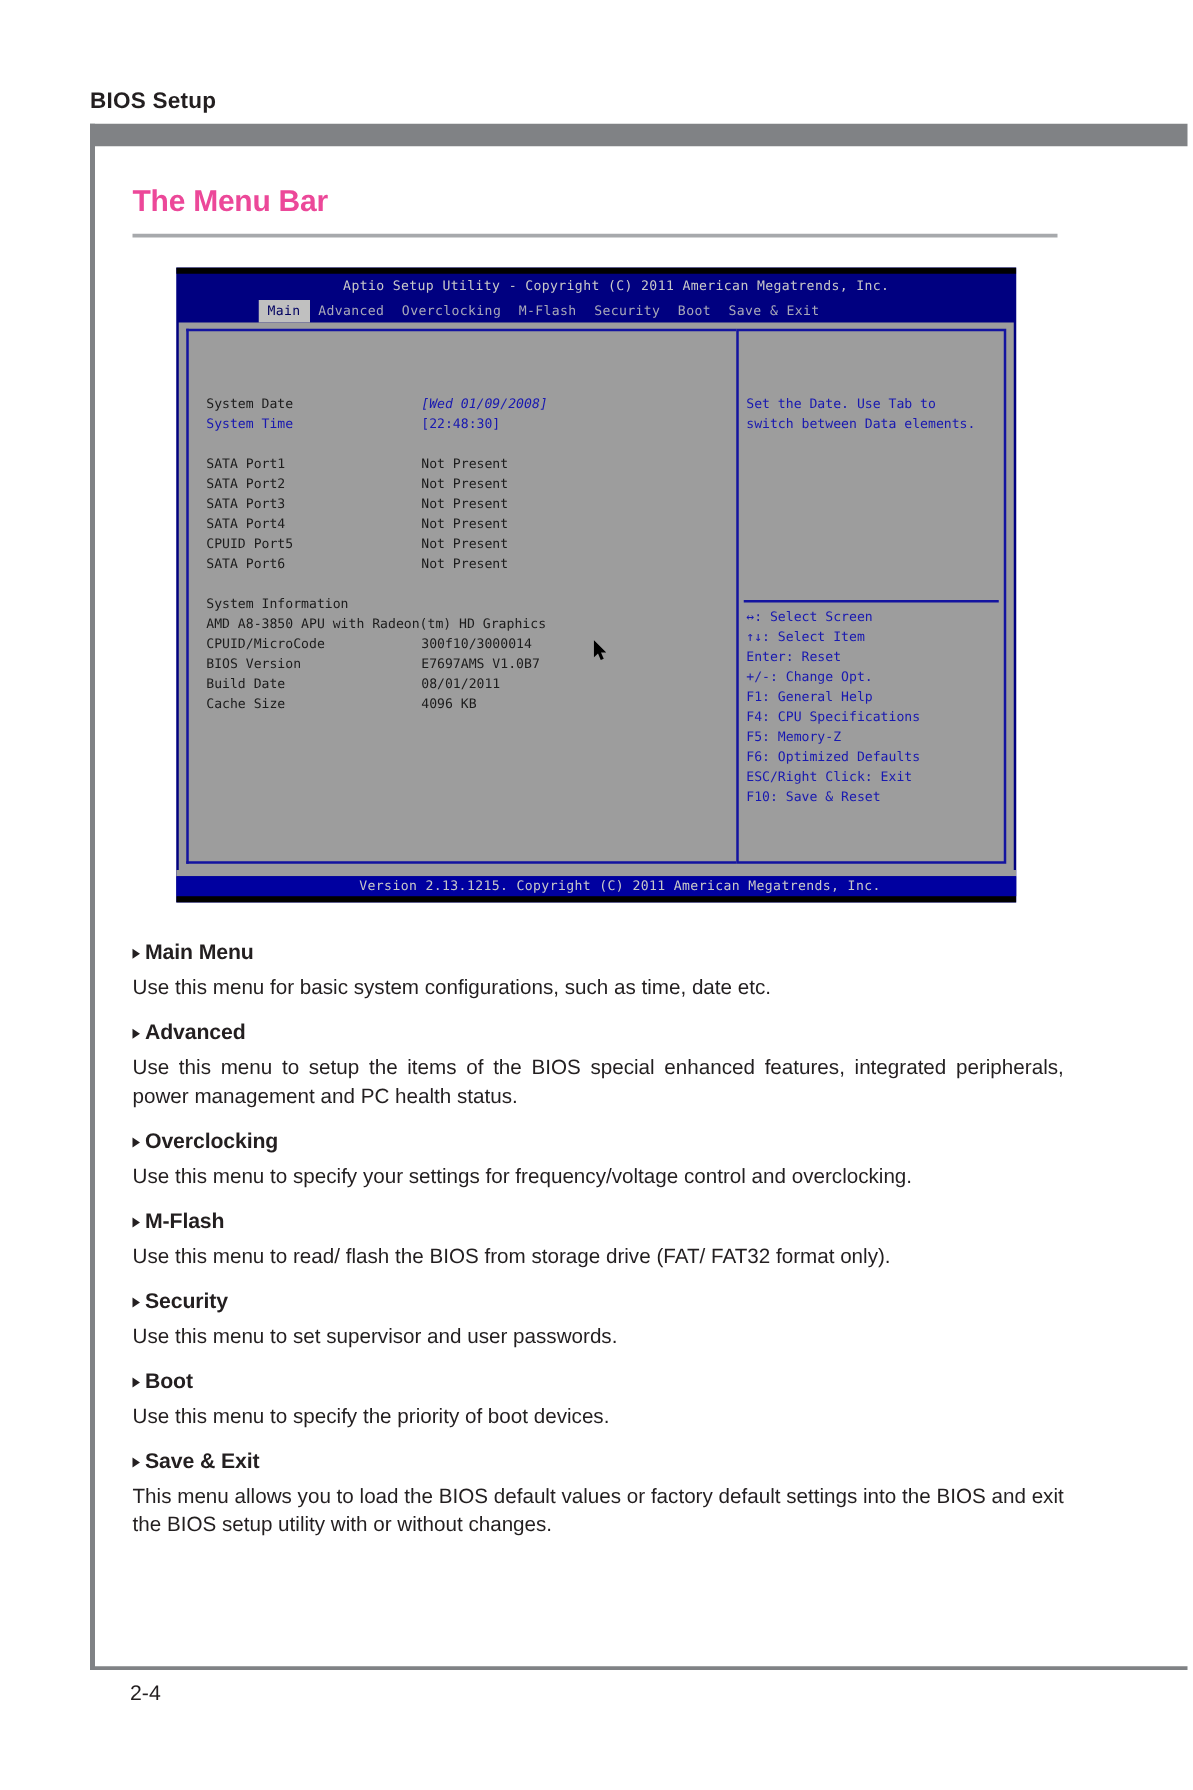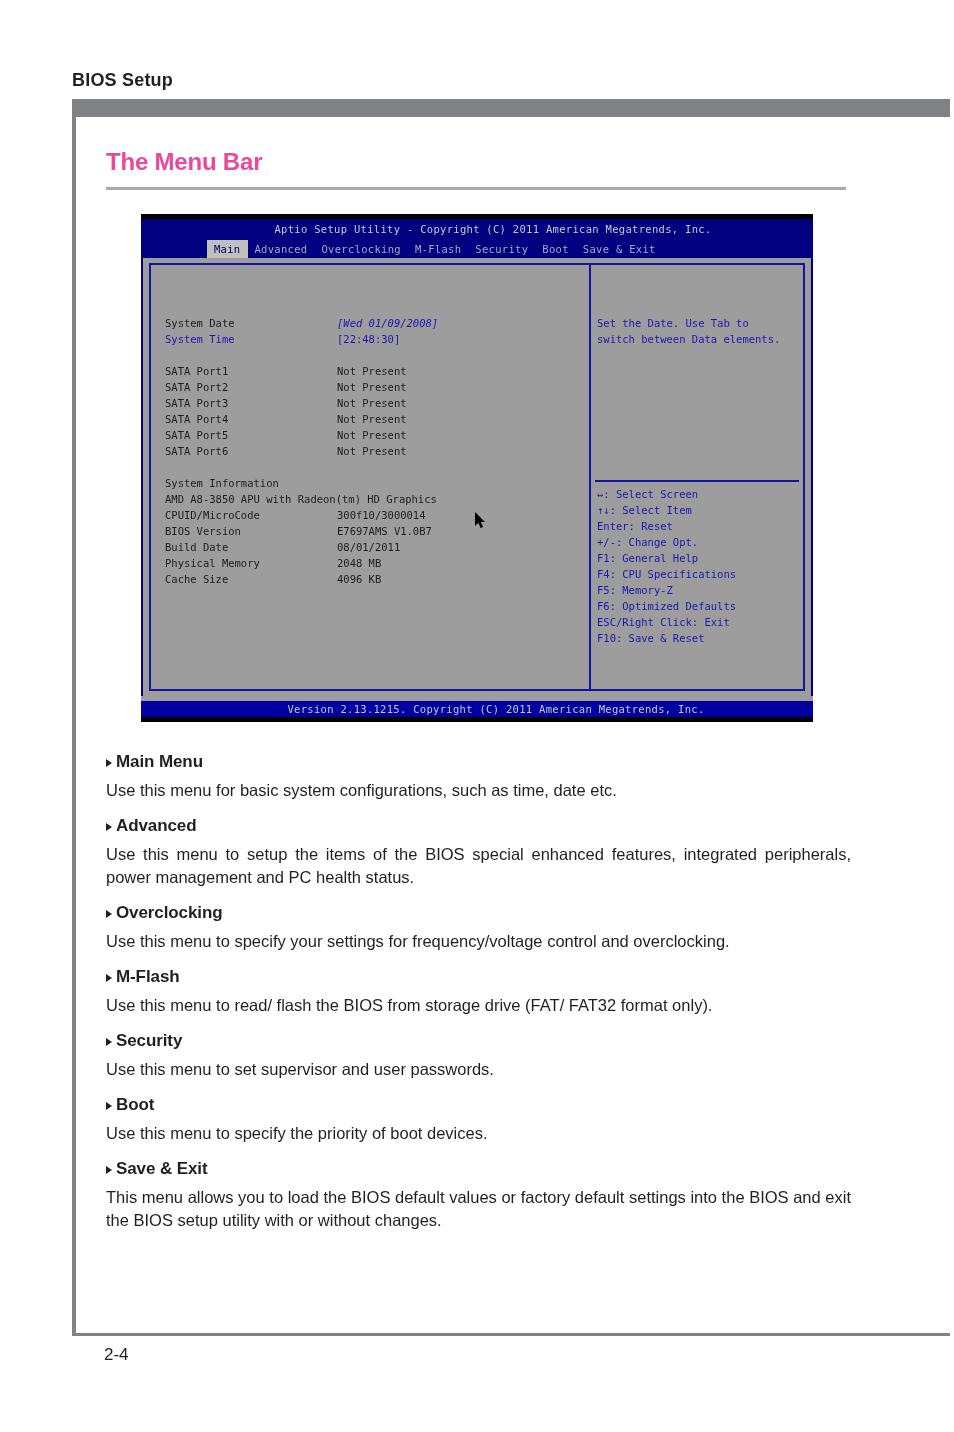--- a/index.html
+++ b/index.html
@@ -303,29 +303,28 @@
     <div class="bios-panel-right"></div>
 
     <div class="bios-rows">
         <div class="bios-row val-blue"><span class="k">System Date</span><span class="v">[Wed 01/09/2008]</span></div>
         <div class="bios-row sel"><span class="k">System Time</span><span class="v">[22:48:30]</span></div>
         <div class="bios-row spacer"></div>
         <div class="bios-row"><span class="k">SATA Port1</span><span class="v">Not Present</span></div>
         <div class="bios-row"><span class="k">SATA Port2</span><span class="v">Not Present</span></div>
         <div class="bios-row"><span class="k">SATA Port3</span><span class="v">Not Present</span></div>
         <div class="bios-row"><span class="k">SATA Port4</span><span class="v">Not Present</span></div>
-        <div class="bios-row"><span class="k">SATA Port5</span><span class="v">Not Present</span></div>
+        <div class="bios-row"><span class="k">CPUID Port5</span><span class="v">Not Present</span></div>
         <div class="bios-row"><span class="k">SATA Port6</span><span class="v">Not Present</span></div>
         <div class="bios-row spacer"></div>
         <div class="bios-row"><span class="k">System Information</span><span class="v"></span></div>
         <div class="bios-row full"><span class="k">AMD A8-3850 APU with Radeon(tm) HD Graphics</span><span class="v"></span></div>
         <div class="bios-row"><span class="k">CPUID/MicroCode</span><span class="v">300f10/3000014</span></div>
         <div class="bios-row"><span class="k">BIOS Version</span><span class="v">E7697AMS V1.0B7</span></div>
         <div class="bios-row"><span class="k">Build Date</span><span class="v">08/01/2011</span></div>
-        <div class="bios-row"><span class="k">Physical Memory</span><span class="v">2048 MB</span></div>
         <div class="bios-row"><span class="k">Cache Size</span><span class="v">4096 KB</span></div>
       </div>
 
     <div class="bios-help-top"><div>Set the Date. Use Tab to</div><div>switch between Data elements.</div></div>
     <div class="bios-help-hr"></div>
     <div class="bios-help-keys"><div>↔: Select Screen</div><div>↑↓: Select Item</div><div>Enter: Reset</div><div>+/-: Change Opt.</div><div>F1: General Help</div><div>F4: CPU Specifications</div><div>F5: Memory-Z</div><div>F6: Optimized Defaults</div><div>ESC/Right Click: Exit</div><div>F10: Save &amp; Reset</div></div>
 
     <svg class="bios-cursor" viewBox="0 0 12 18">
       <polygon points="0,0 0,14 3.4,10.8 5.6,16 8,15 5.8,10 10,10" fill="#000000"></polygon>
     </svg>

